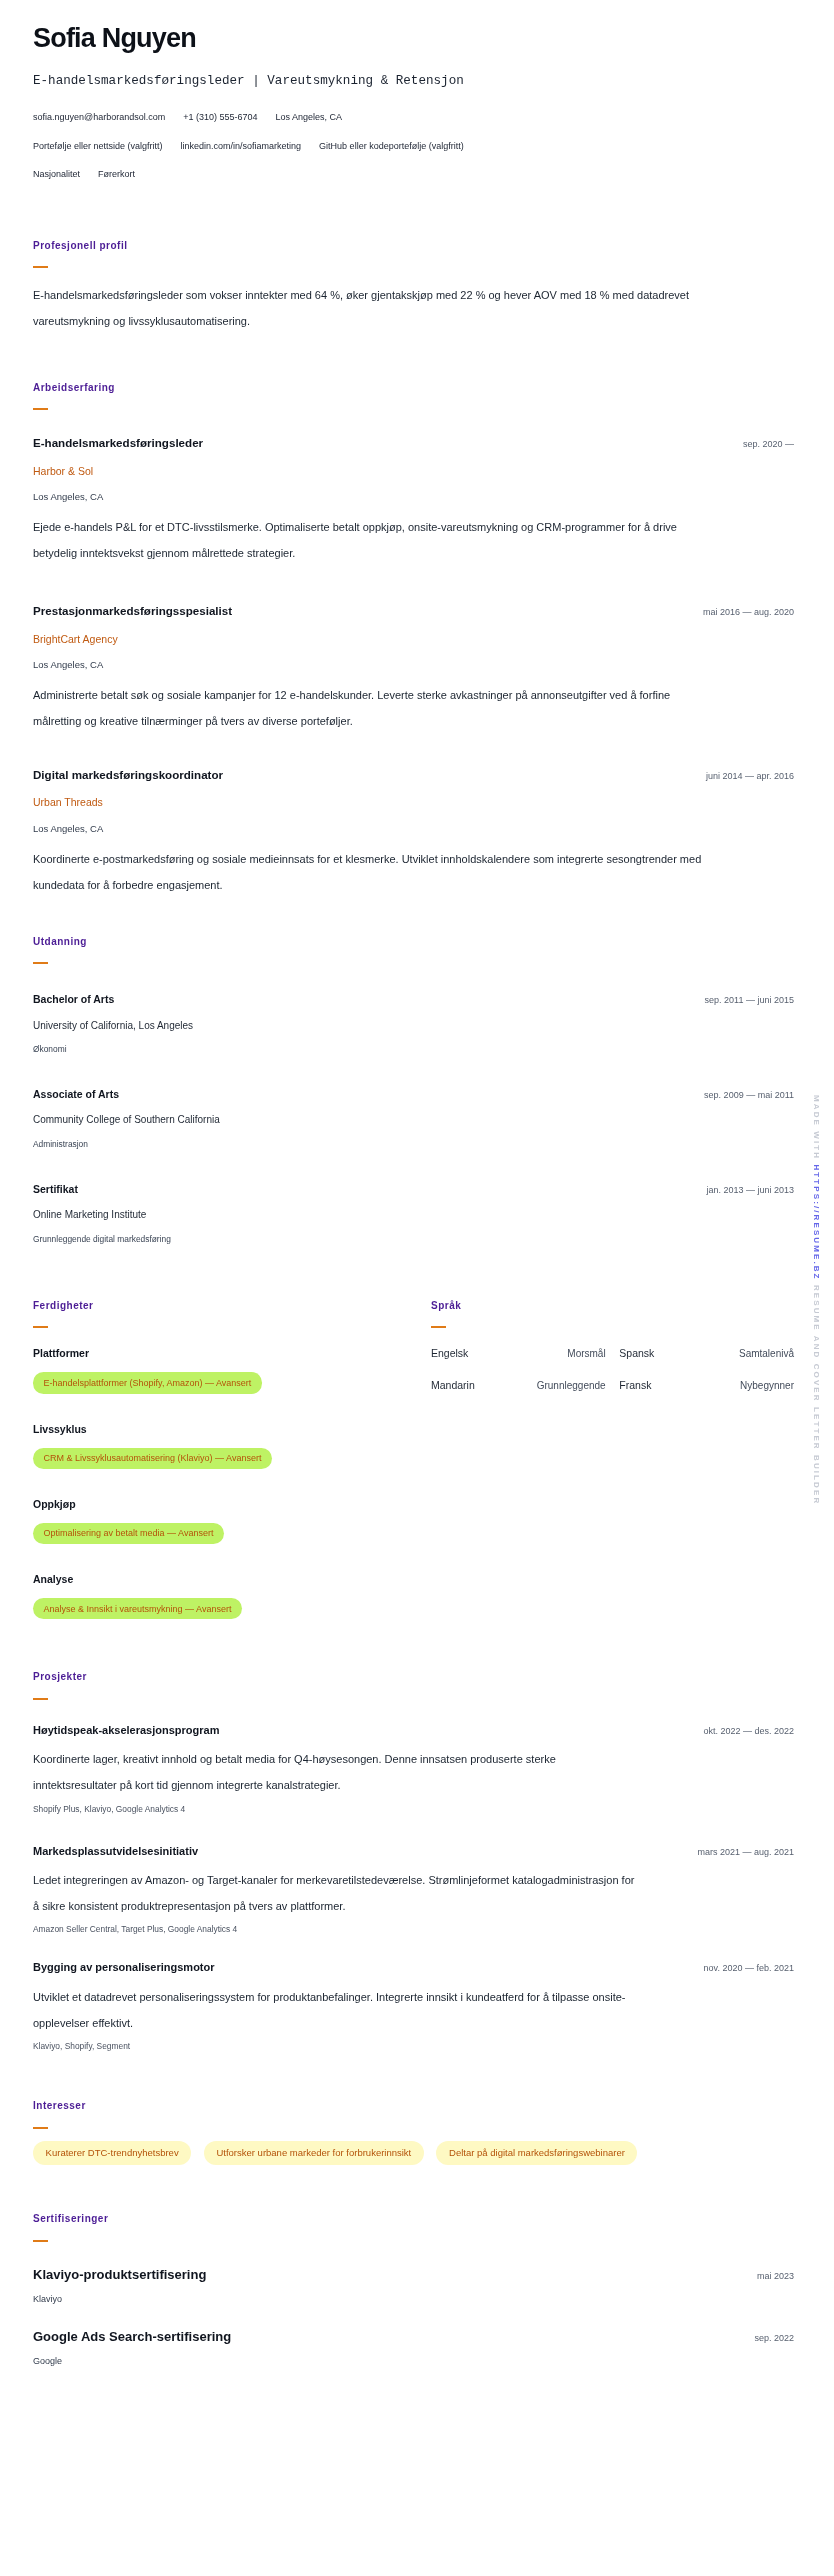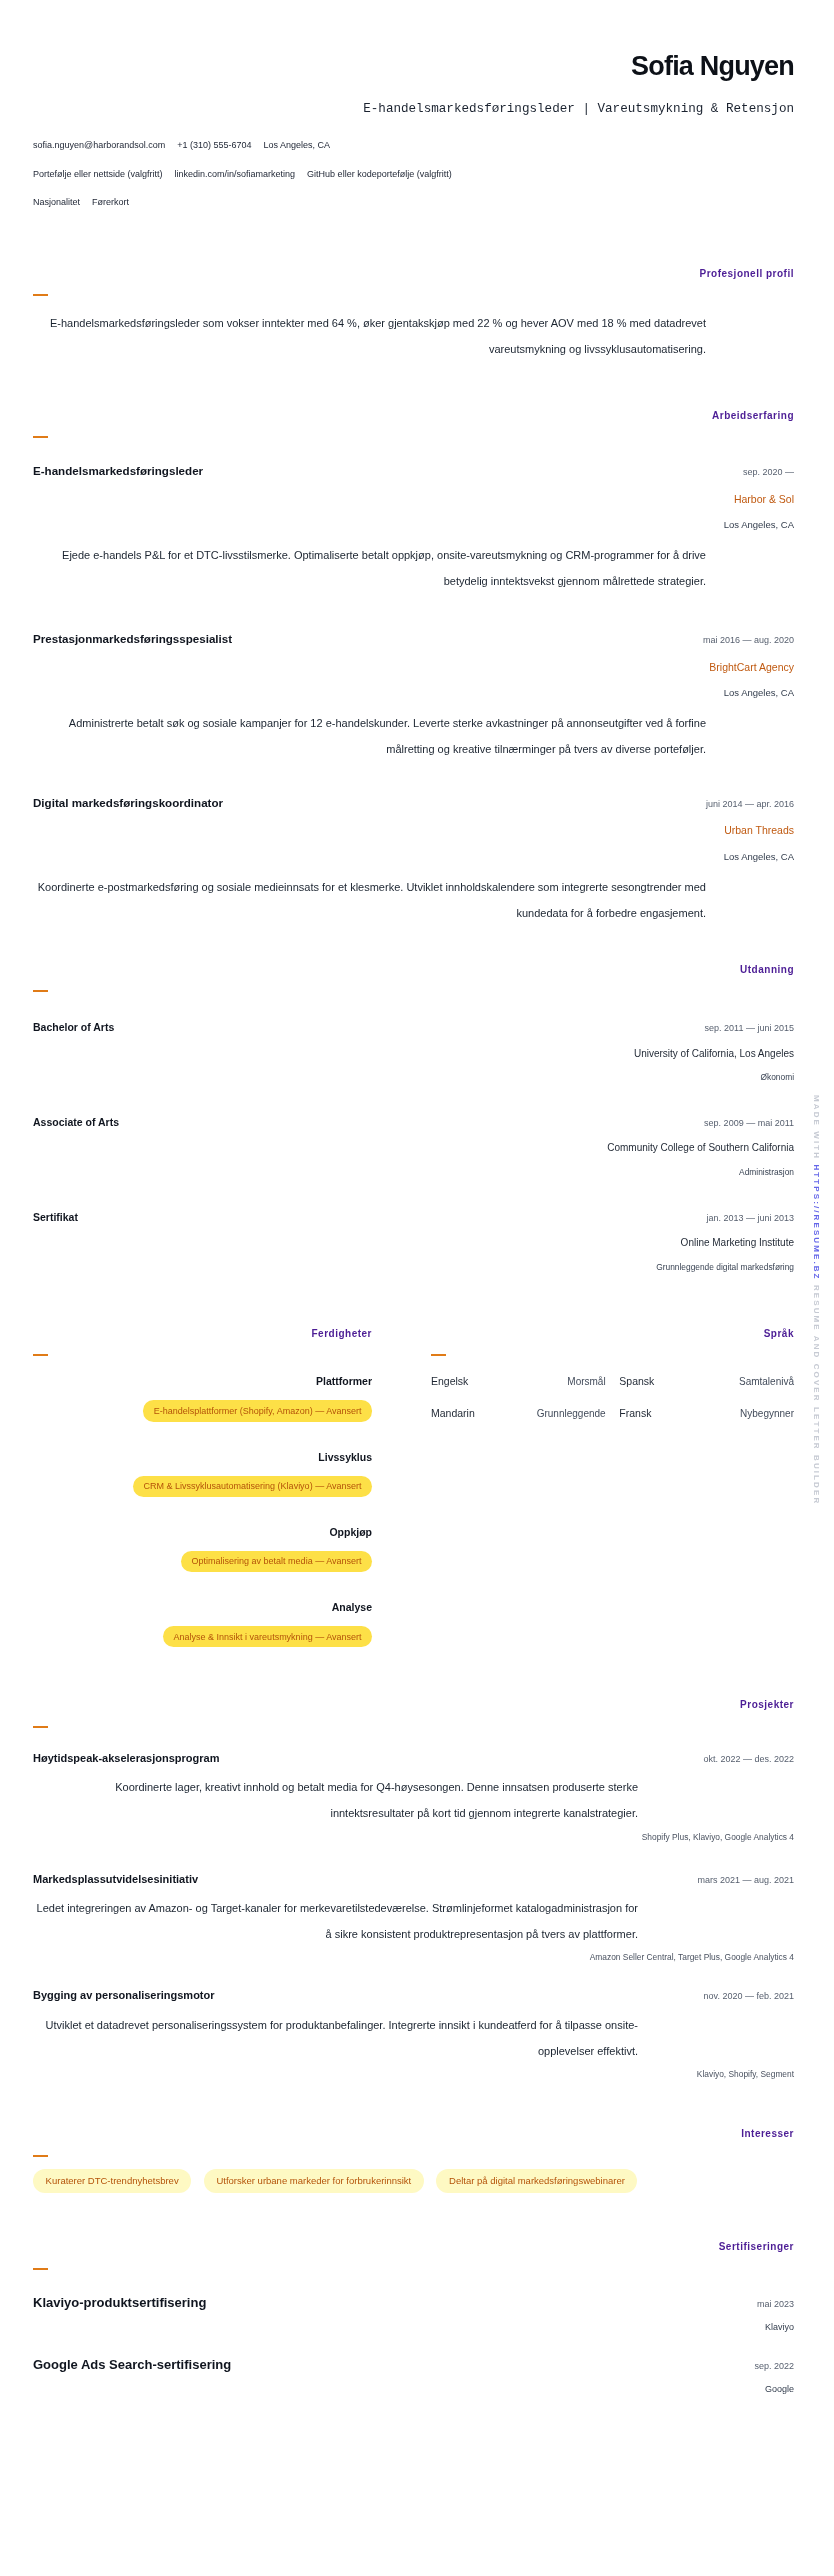--- a/index.html
+++ b/index.html
@@ -2,27 +2,27 @@
 <html style="font-size:8.4px"><head>
 <meta charset="utf-8">
 <style>
   * { margin:0; padding:0; box-sizing:border-box; }
   html,body { background:#ffffff; }
   body {
     width:835px; height:2576px; overflow:hidden; position:relative;
     font-family:"Liberation Sans","DejaVu Sans",sans-serif;
     color:#161c27;
   }
-  .page { padding:52px 41px 0 33px;text-align:right; }
+  .page { padding:24px 41px 0 33px; }
 
   
   .name { font-size:27px; font-weight:700; letter-spacing:-0.8px; line-height:1.05; color:#0d1118; }
   .subtitle { margin-top:22px; font-size:12.6px; font-weight:400; color:#1b2330;font-family:Liberation Mono, monospace; }
   .contact { margin-top:24px; }
-  .contact-row { display:flex; gap:12px; font-size:9px; color:#1d2433; line-height:10.5px; }
+  .contact-row { display:flex; gap:18px; font-size:9px; color:#1d2433; line-height:10.5px; }
   .contact-row + .contact-row { margin-top:18px; }
 
   
   .sec-head { font-size:10px; font-weight:700; letter-spacing:0.5px; color:#4c1d95; line-height:14.7px; }
   .dash { width:14.7px; height:2.1px; background:#e07b17; margin-top:12.6px; }
   .sec { margin-top:0; }
 
   .entry-head { display:flex; justify-content:space-between; align-items:baseline; }
   .date { font-size:9px; color:#565f6e; white-space:nowrap; font-weight:400; }
 
@@ -37,21 +37,21 @@
   .school { margin-top:13.7px; font-size:10px; color:#1f2733; line-height:12px; }
   .field { margin-top:12.6px; font-size:8.4px; color:#3a4454; line-height:10px; }
 
   
   .two-col { display:flex; gap:59px; }
   .col-left { flex:0 0 339px; }
   .col-right { flex:1; }
   .group-label { font-size:10.5px; font-weight:700; color:#10151f; line-height:12.6px; }
   .pill {
     display:inline-block; margin-top:12.6px; padding:5.3px 10.5px;
-    background:#fde047; color:#b45309; font-size:9px; line-height:10.5px;
+    background:#bef264; color:#b45309; font-size:9px; line-height:10.5px;
     border-radius:10.5px;
   }
   .skill-group + .skill-group { margin-top:29px; }
   .lang-grid { display:grid; grid-template-columns:1fr 1fr; column-gap:13.7px; row-gap:20px; margin-top:19px; }
   .lang-cell { display:flex; justify-content:space-between; align-items:baseline; }
   .lang-name { font-size:10.5px; color:#1f2733; }
   .lang-level { font-size:10px; color:#434c5b; }
 
   
   .proj-title { font-size:11px; font-weight:700; color:#10151f; line-height:13px; }

